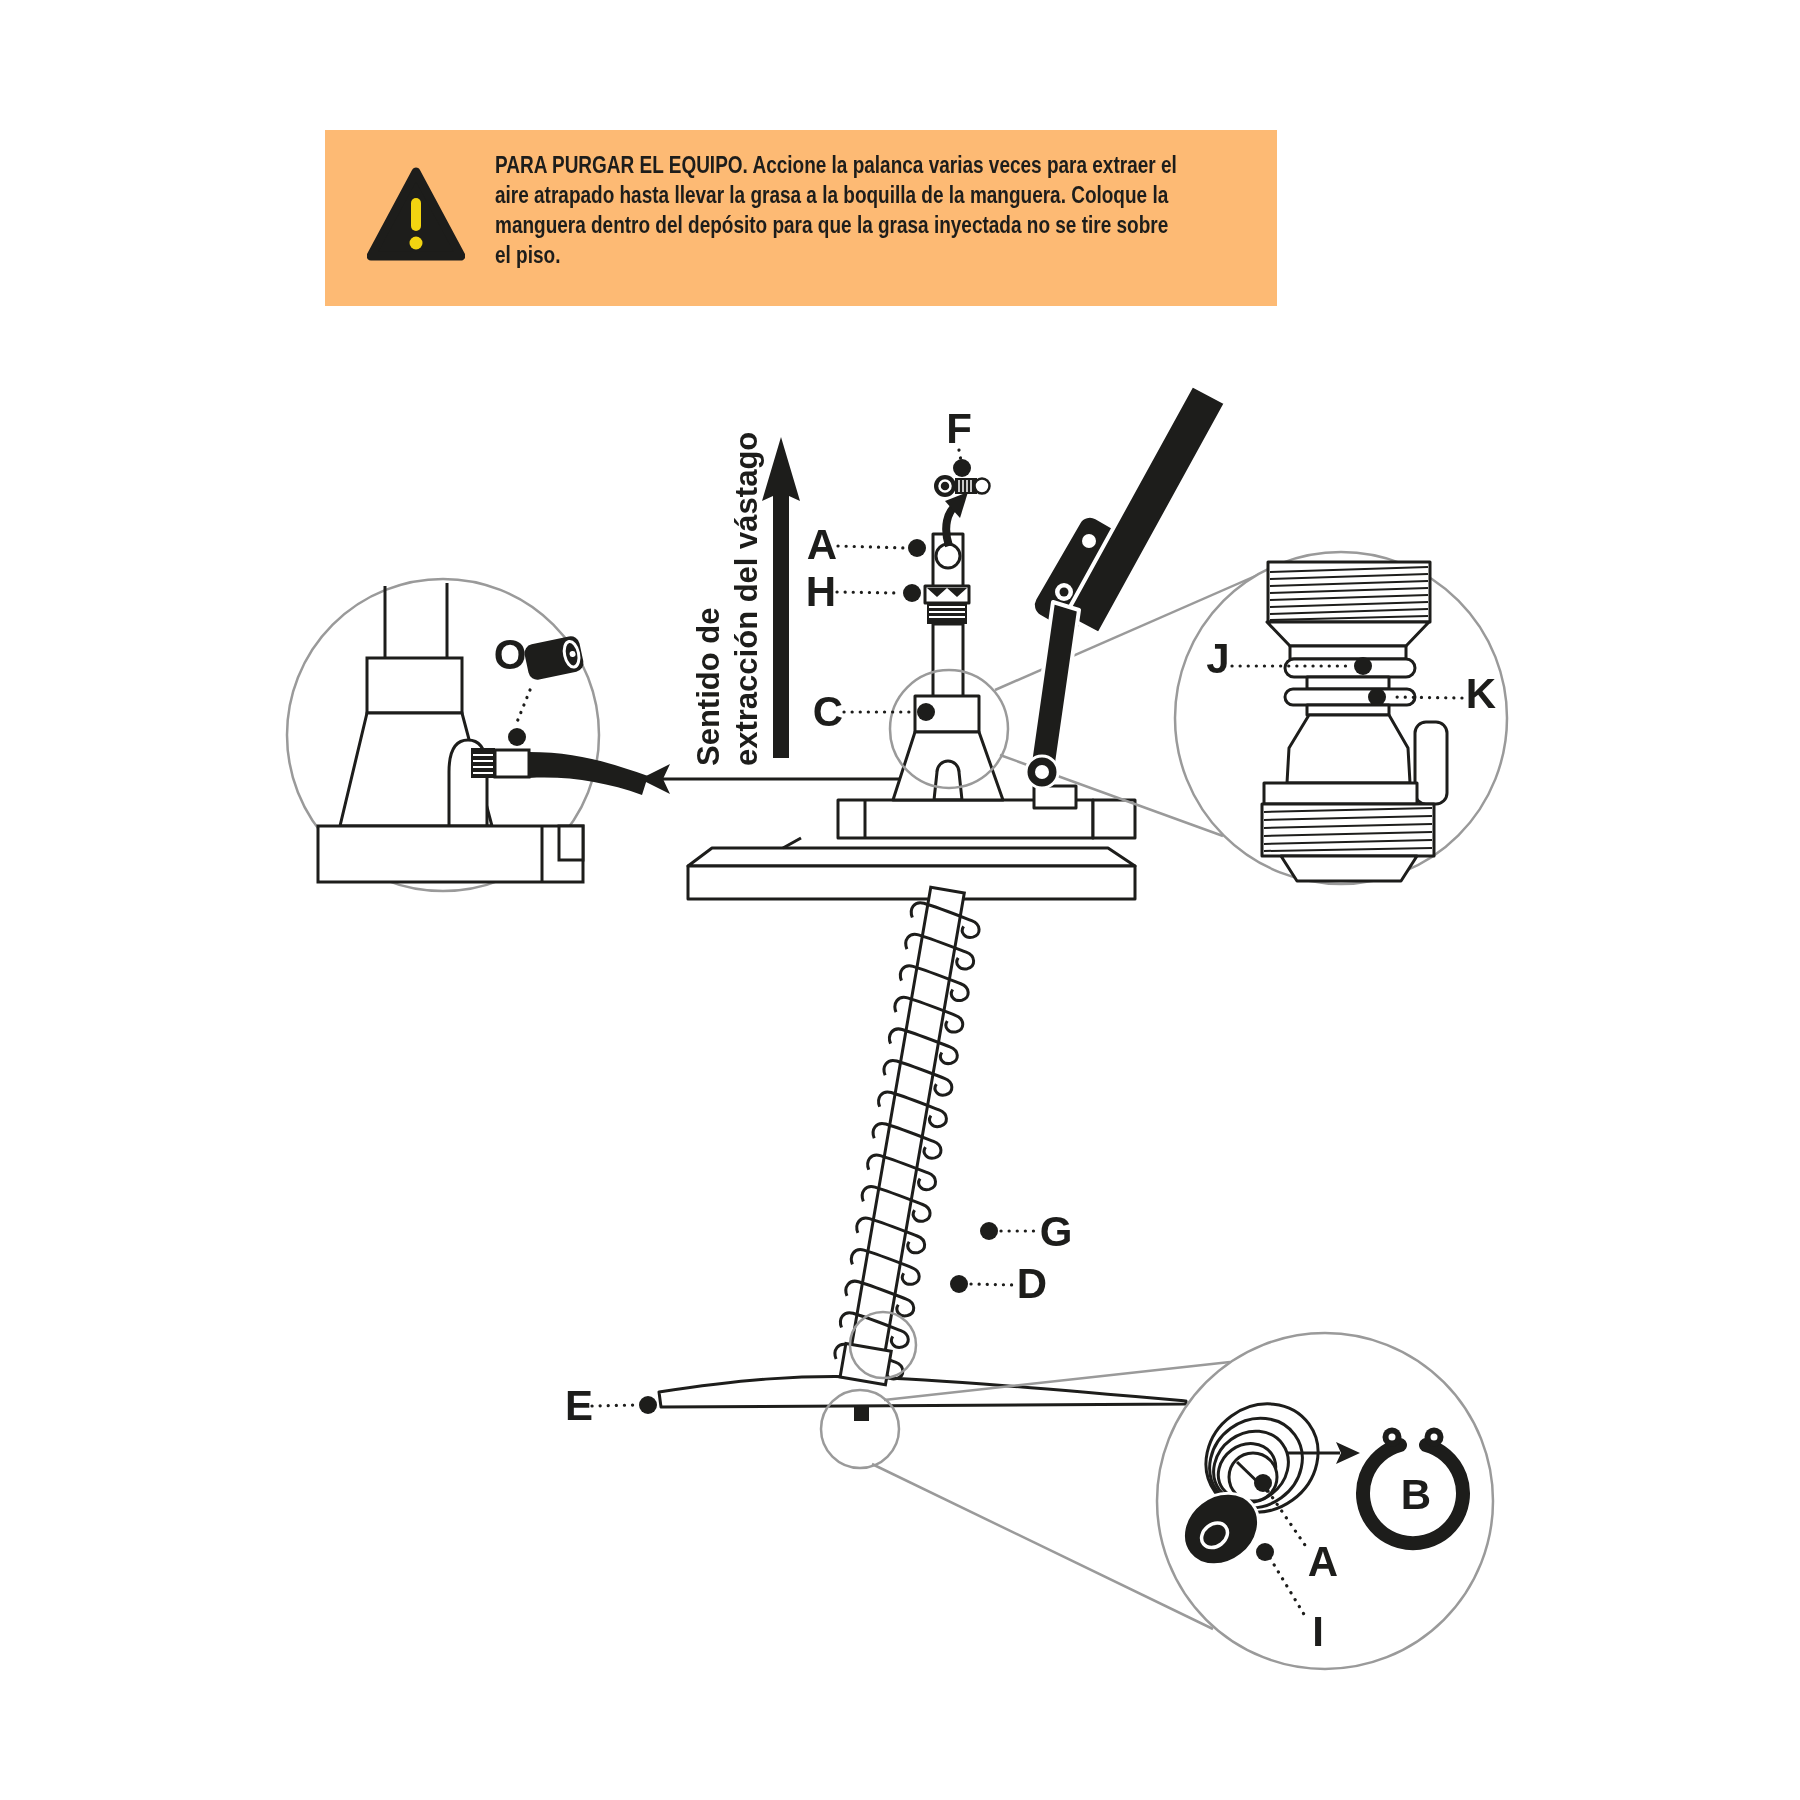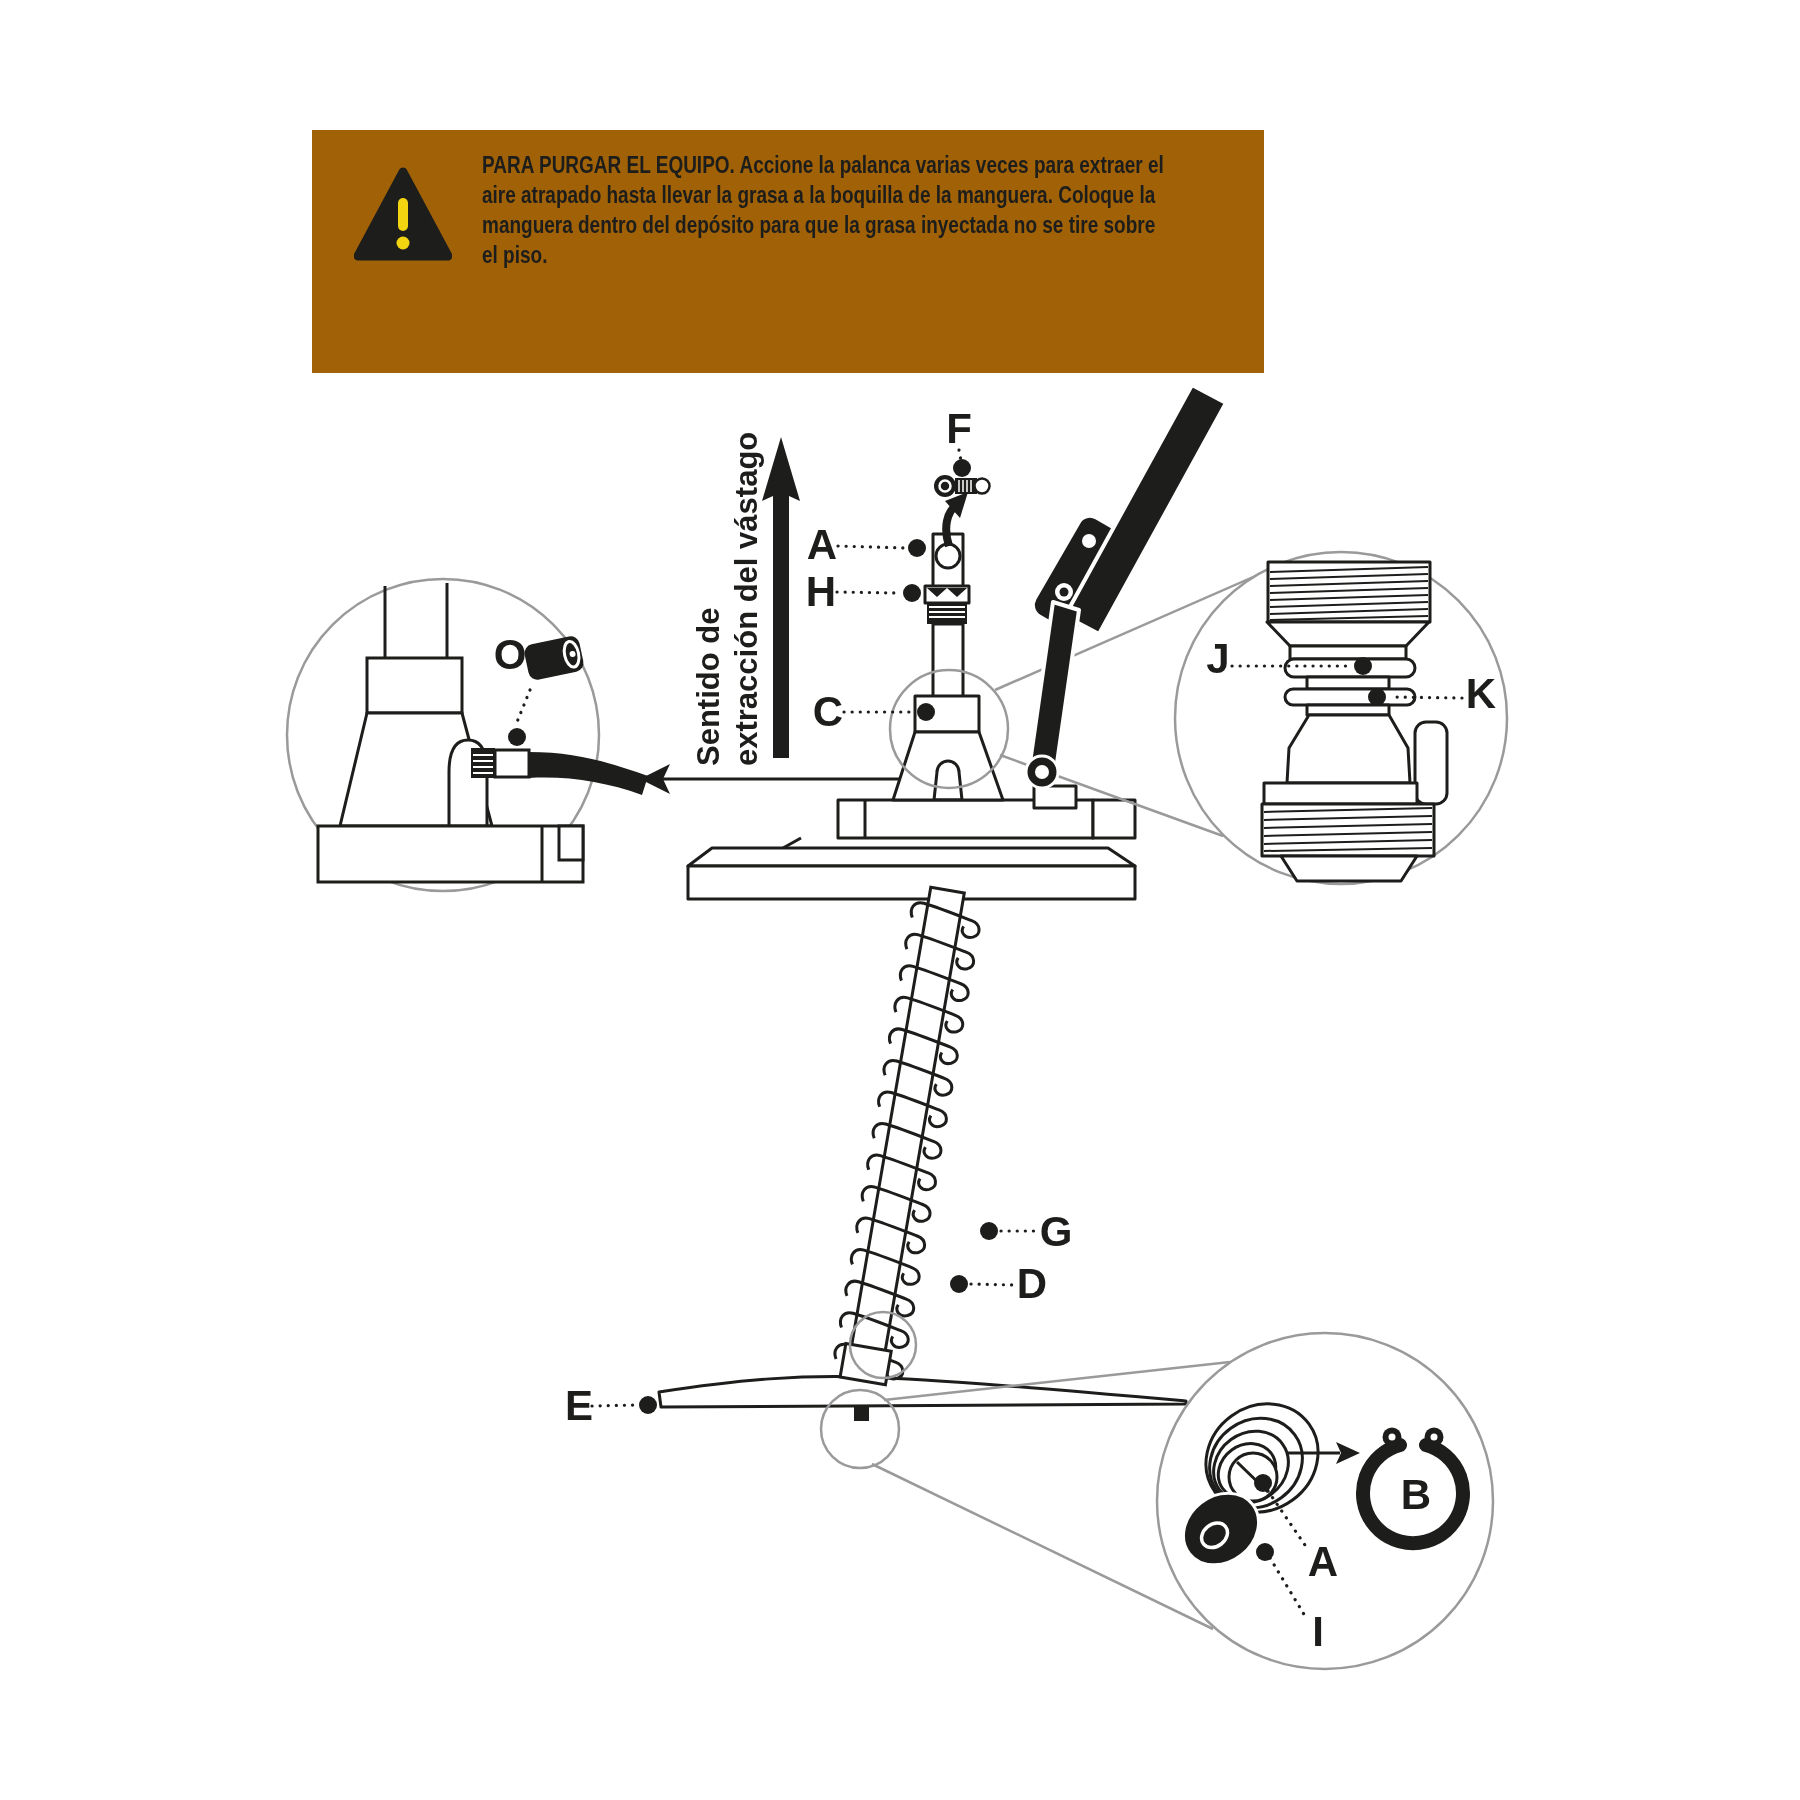--- a/index.html
+++ b/index.html
@@ -1,18 +1,18 @@
 <!DOCTYPE html>
 <html><head>
 <meta charset="utf-8">
 <style>
   html,body{margin:0;padding:0;background:#ffffff;}
   .stage{position:relative;width:1800px;height:1800px;background:#ffffff;overflow:hidden;
          font-family:"Liberation Sans",sans-serif;}
-  .banner{position:absolute;left:312px;top:130px;width:952px;height:243px;background:#a16207;}
+  .banner{position:absolute;left:325px;top:130px;width:952px;height:176px;background:#fdba74;}
   .warn-icon{position:absolute;left:42px;top:35px;width:98px;height:100px;}
   .banner-text{position:absolute;left:170px;top:20px;width:990px;
                transform:scaleX(0.775);transform-origin:left top;
                color:#1d1d1b;font-size:24.5px;line-height:30px;font-weight:bold;white-space:nowrap;}
   .banner-text .lead{font-weight:bold;}
   svg text{font-family:"Liberation Sans",sans-serif;font-weight:bold;fill:#1d1d1b;}
   .lbl{font-size:42px;text-anchor:middle;}
   .vlbl{font-size:31px;text-anchor:start;}
 </style>
 </head>

